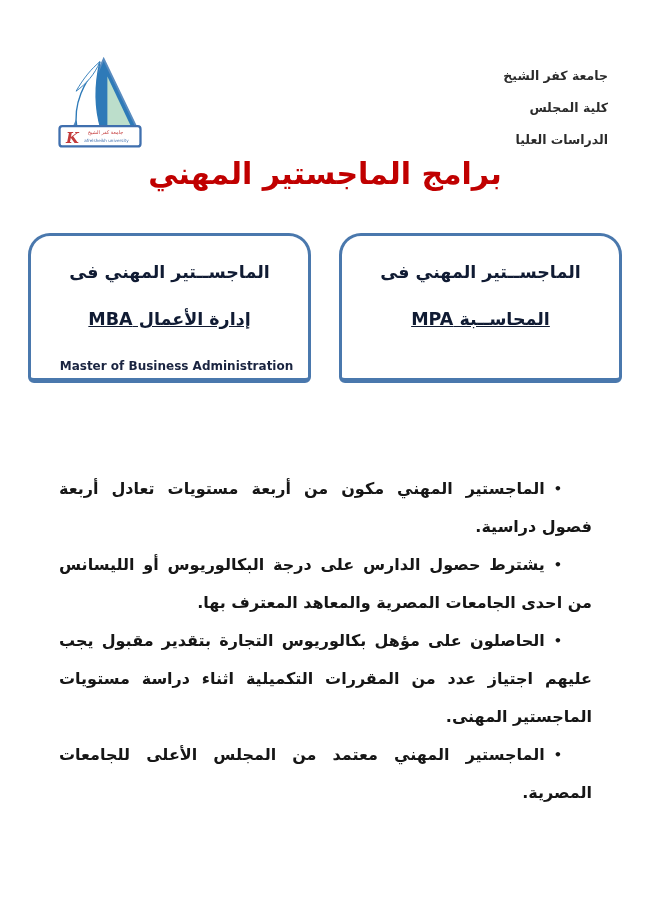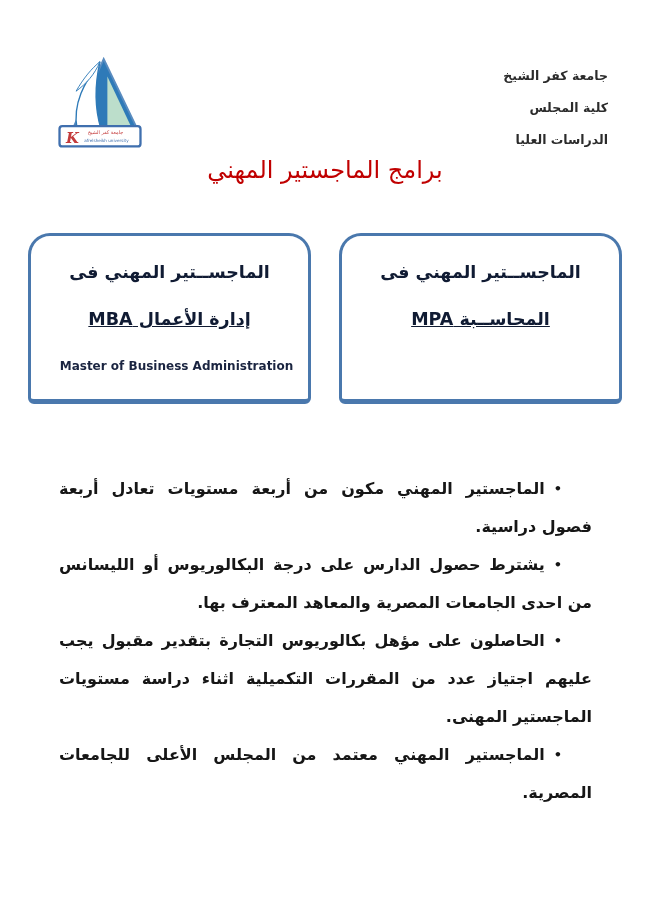--- a/index.html
+++ b/index.html
@@ -22,28 +22,28 @@
     position:absolute; right:42px; top:60px;
     direction:rtl; text-align:right;
     color:#2b2b2b; font-weight:bold; font-size:12.5px;
     line-height:32px;
   }
 
   
   .main-title {
     position:absolute; top:156px; left:0; width:100%;
     text-align:center; direction:rtl;
-    color:#c00000; font-weight:normal; font-size:24px;
+    color:#c00000; font-weight:bold; font-size:30px;
     letter-spacing:0.5px;
   }
 
   
   .program-box {
     position:absolute; top:233px;
-    width:283px; height:171px;
+    width:283px; height:150px;
     background:#ffffff;
     border:3px solid #4a78ad;
     border-bottom-width:5px;
     border-radius:22px 22px 6px 6px;
     text-align:center; direction:rtl;
     padding-top:26px;
   }
   .box-mpa { left:339px; }
   .box-mba { left:28px; }
   .program-box .ar-line1 {

